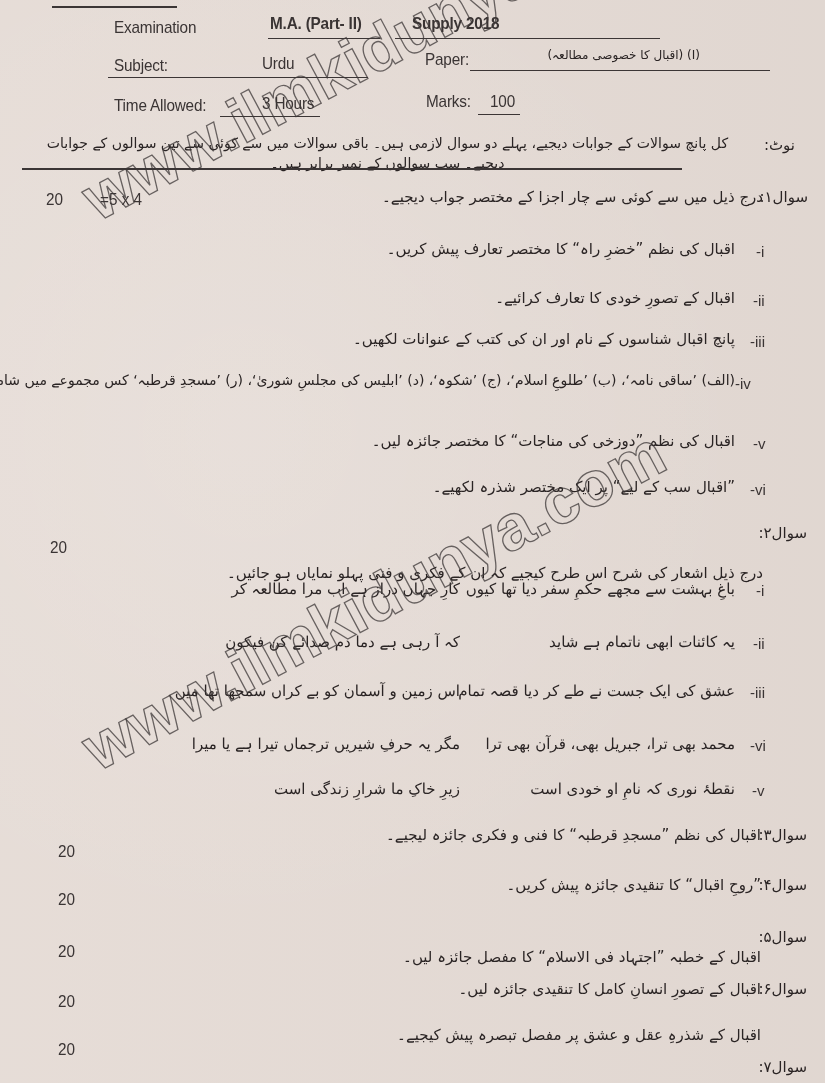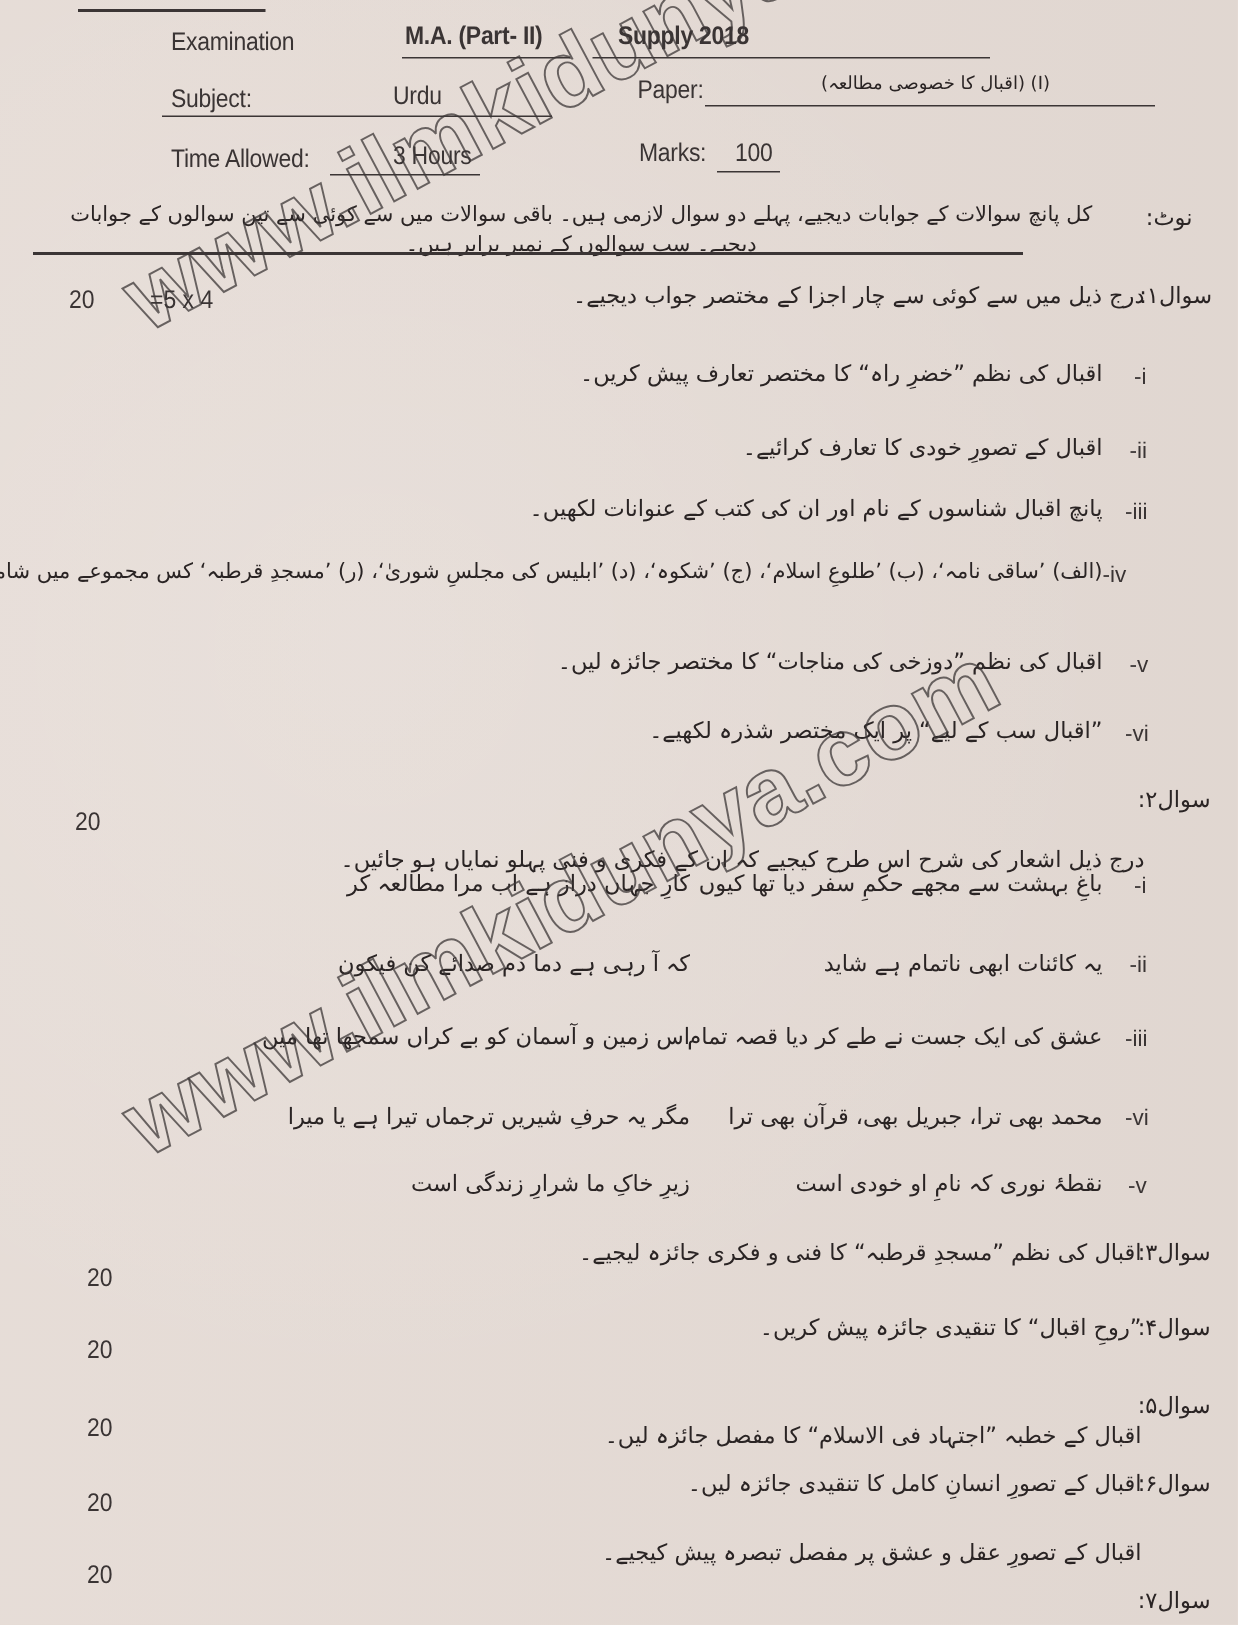--- a/index.html
+++ b/index.html
@@ -108,16 +108,16 @@
 <div class="marks" style="left:58px;top:942px;">20</div>
 <div class="urdu" style="right:18px;top:928px;padding-left:21px;">سوال۵:</div>
 <div class="urdu" style="right:64px;top:948px;">اقبال کے خطبہ ”اجتہاد فی الاسلام“ کا مفصل جائزہ لیں۔</div>
 
 <div class="marks" style="left:58px;top:992px;">20</div>
 <div class="urdu" style="right:18px;top:980px;">سوال۶:</div>
 <div class="urdu" style="right:64px;top:980px;">اقبال کے تصورِ انسانِ کامل کا تنقیدی جائزہ لیں۔</div>
 
 <div class="marks" style="left:58px;top:1040px;">20</div>
 <div class="urdu" style="right:18px;top:1026px;margin-top:32px;">سوال۷:</div>
-<div class="urdu" style="right:64px;top:1026px;">اقبال کے تصورِ عقل و عشق پر مفصل تبصرہ پیش کیجیے۔</div>
+<div class="urdu" style="right:64px;top:1026px;">اقبال کے شذرہِ عقل و عشق پر مفصل تبصرہ پیش کیجیے۔</div>
 
 <div class="watermark" style="left:70px;top:170px;font-size:64px;transform:rotate(-28deg);transform-origin:left top;">www.ilmkidunya.com</div>
 <div class="watermark" style="left:70px;top:720px;font-size:64px;transform:rotate(-28deg);transform-origin:left top;">www.ilmkidunya.com</div>
 
 </body></html>

